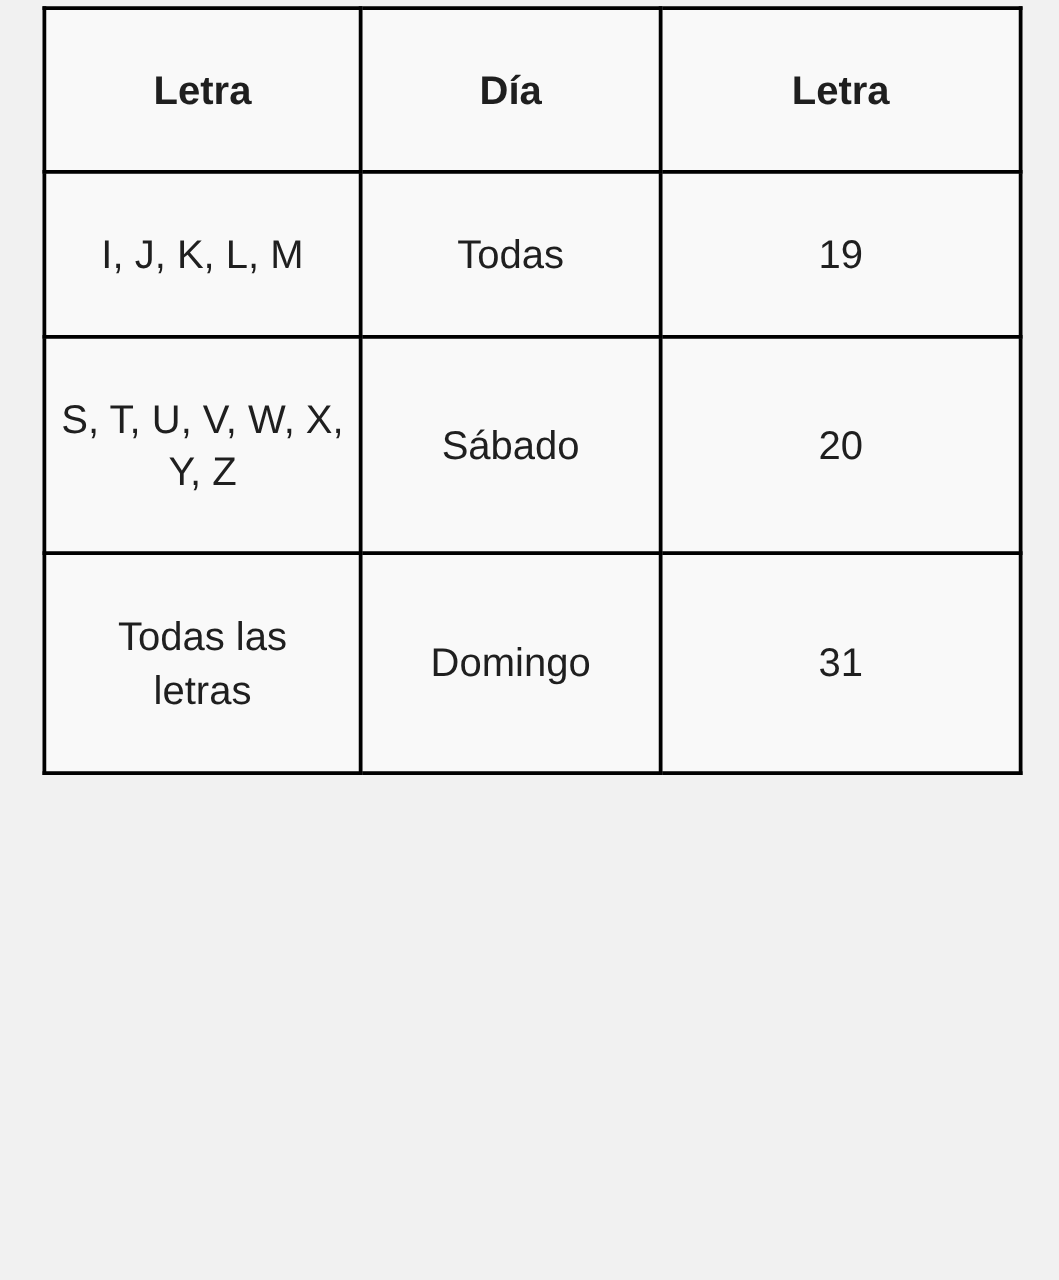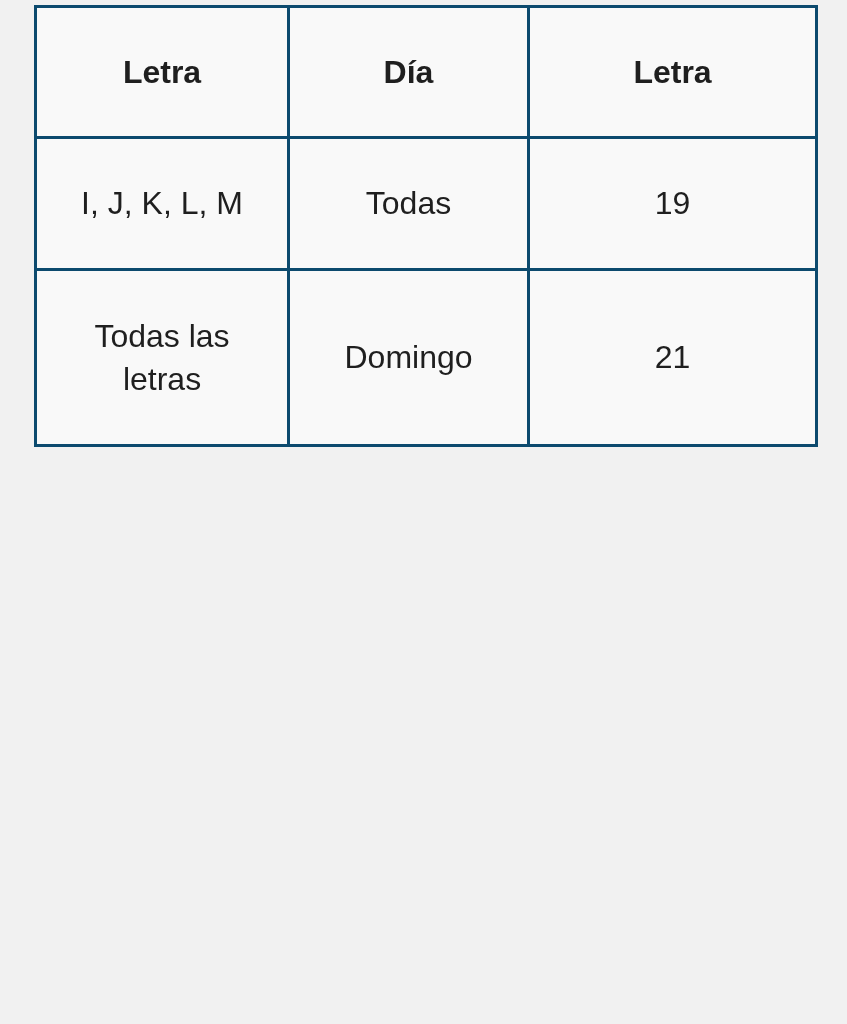--- a/index.html
+++ b/index.html
@@ -19,21 +19,21 @@
     left: 34px;
     top: 5px;
   }
   table.data-table {
     border-collapse: collapse;
     table-layout: fixed;
     width: 781px;
   }
   table.data-table th,
   table.data-table td {
-    border: 3px solid #0c4a6e;
+    border: 3px solid #000000;
     background: #f9f9f9;
     text-align: center;
     vertical-align: middle;
     color: #1f1f1f;
     font-size: 32px;
     line-height: 1.32;
     padding: 0 4px;
     white-space: pre-line;
     overflow: hidden;
   }
@@ -67,21 +67,27 @@
         <th>Día</th>
         <th>Letra</th>
       </tr>
     </thead>
     <tbody>
       <tr class="row-2">
         <td>I, J, K, L, M</td>
         <td>Todas</td>
         <td>19</td>
       </tr>
+      <tr class="row-4">
+        <td>S, T, U, V, W, X,
+Y, Z</td>
+        <td>Sábado</td>
+        <td>20</td>
+      </tr>
       <tr class="row-5">
         <td>Todas las
 letras</td>
         <td>Domingo</td>
-        <td>21</td>
+        <td>31</td>
       </tr>
     </tbody>
   </table>
 </div>
 
 </body></html>

